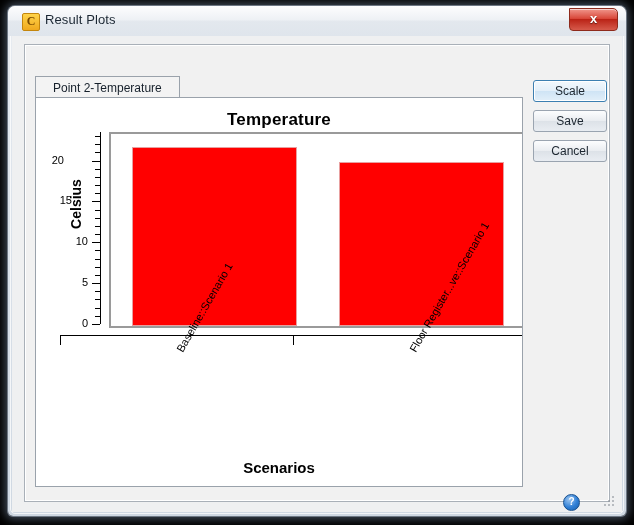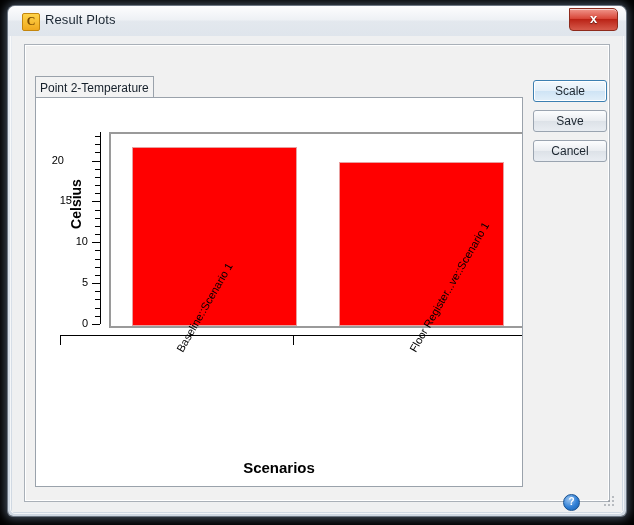--- a/index.html
+++ b/index.html
@@ -66,21 +66,21 @@
     background:#f1f1f1;
     border:1px solid #a9b0b8;
     box-shadow:inset 0 0 0 1px #ffffff;
     box-sizing:border-box;
   }
 
   
   #tab-strip{position:absolute;left:23px;top:40px;width:488px;height:22px;}
   #tab-point2{
     position:absolute;left:0;top:0;height:30px;
-    padding:0 4px;line-height:22px;
+    padding:0 17px;line-height:22px;
     background:#f3f3f3;
     border:1px solid #9aa2ab;border-bottom:1px solid #f3f3f3;
     font-size:12px;color:#16202b;cursor:pointer;white-space:nowrap;
     box-sizing:border-box;
   }
 
   
   #chart-panel{
     position:absolute;left:23px;top:61px;width:488px;height:390px;
     background:#ffffff;border:1px solid #9aa2ab;
@@ -170,20 +170,21 @@
   </div>
 
   <div id="client-area">
     <div id="dialog-panel"></div>
 
     <div id="tab-strip">
       <div id="tab-point2">Point 2-Temperature</div>
     </div>
 
     <div id="chart-panel">
+      <div id="chart-title">Temperature</div>
       <div id="y-axis-title">Celsius</div>
       <div id="y-axis-ticks">
           <div id="y-axis-line" style="left: 64px; top: 34px; height: 192px;"></div>
           <div class="ytick-major" style="top: 226px; left: 56px;"></div>
           <div class="ytick-label" style="top: 219px; right: 434px;">0</div>
           <div class="ytick-minor" style="top: 217.83px; left: 59px;"></div>
           <div class="ytick-minor" style="top: 209.66px; left: 59px;"></div>
           <div class="ytick-minor" style="top: 201.489px; left: 59px;"></div>
           <div class="ytick-minor" style="top: 193.319px; left: 59px;"></div>
           <div class="ytick-major" style="top: 185.149px; left: 56px;"></div>

